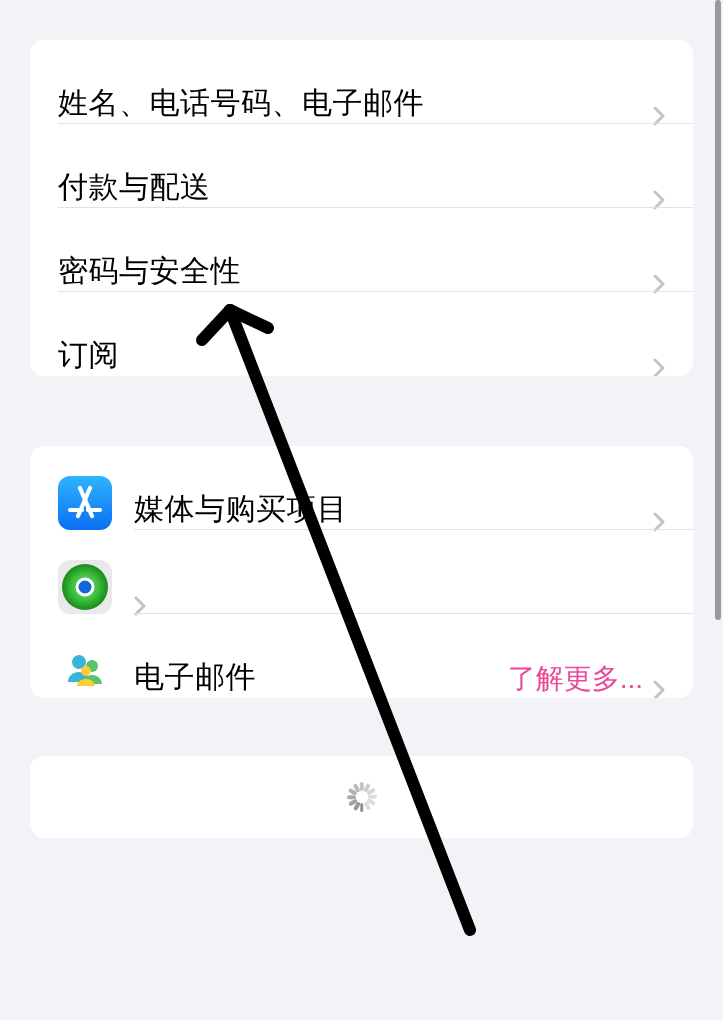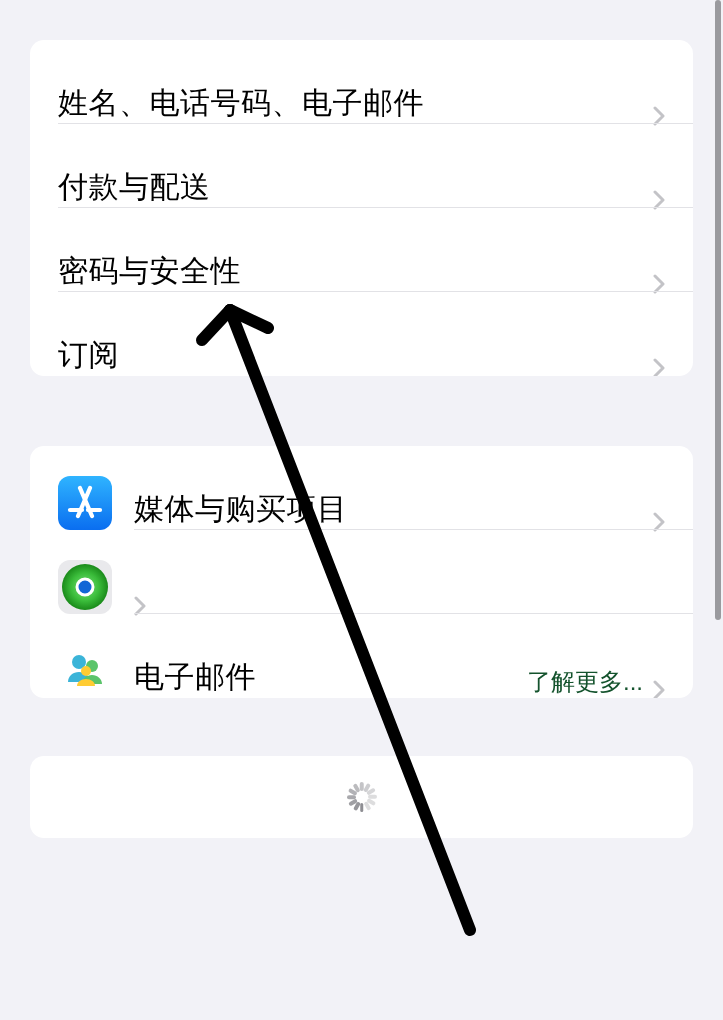--- a/index.html
+++ b/index.html
@@ -58,22 +58,22 @@
       overflow: hidden;
     }
     .label {
       font-size: 30px;
       font-weight: 400;
       color: #000;
       flex: 1;
       letter-spacing: 0.5px;
     }
     .detail {
-      font-size: 24px;
-      color: #14532d;
+      font-size: 28px;
+      color: #ec4899;
       margin-right: 10px;
     }
     .chevron {
       width: 18px;
       height: 18px;
       flex-shrink: 0;
     }
     .chevron svg {
       display: block;
     }

